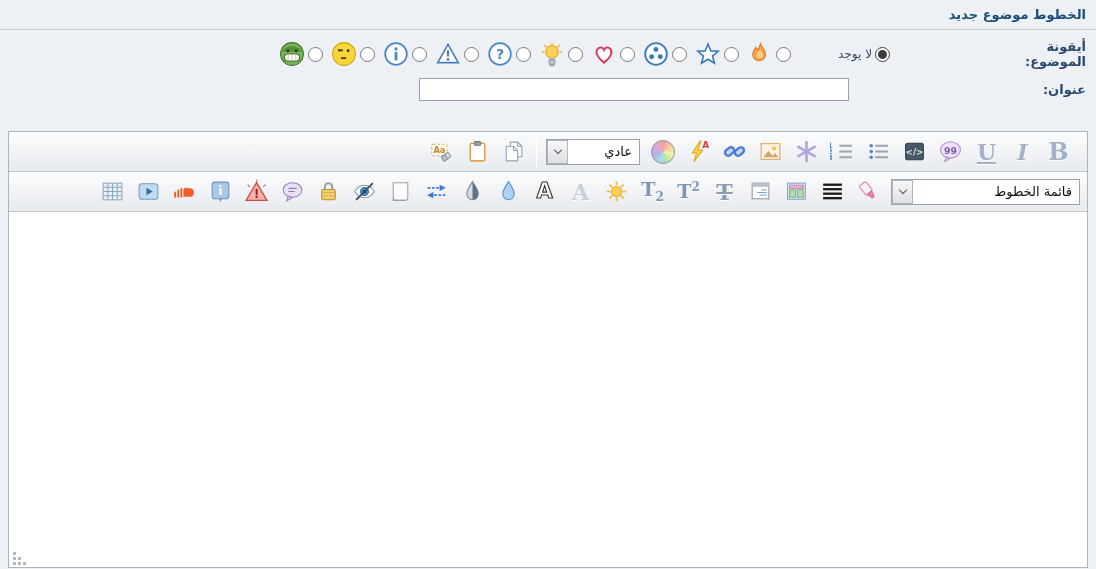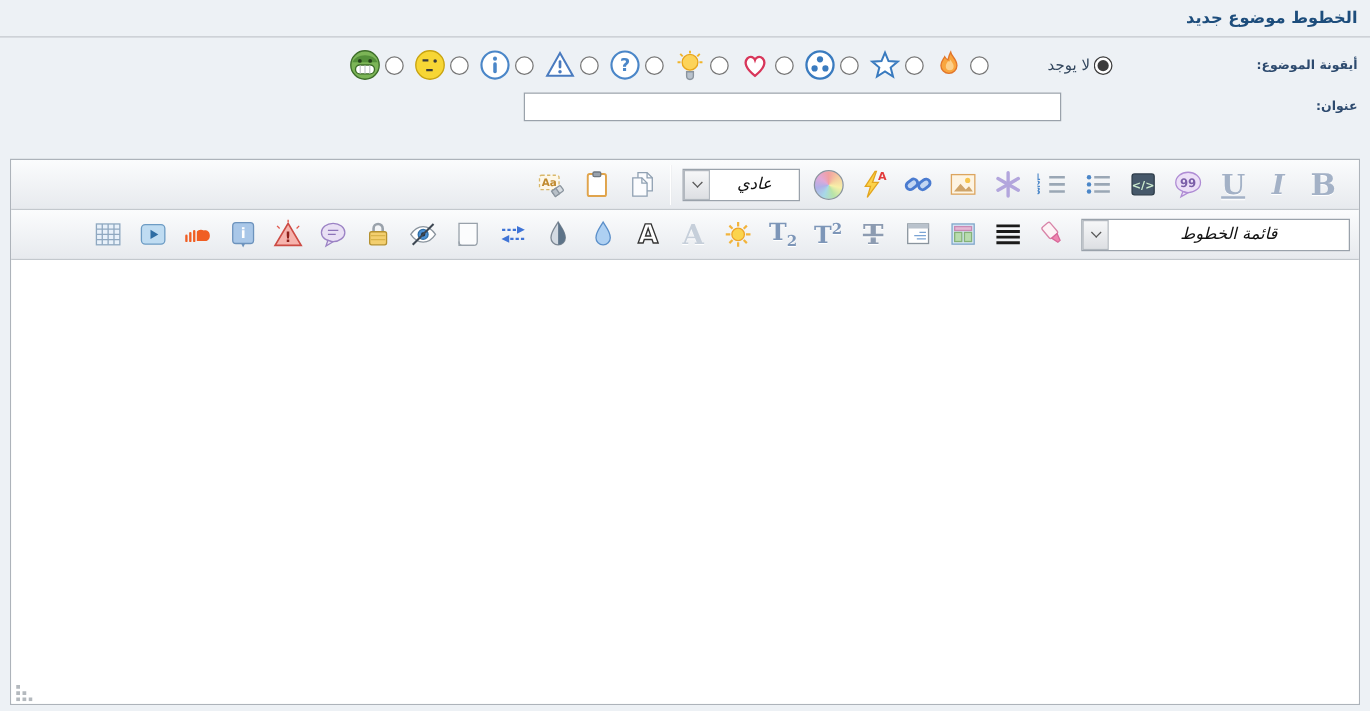--- a/index.html
+++ b/index.html
@@ -12,21 +12,21 @@
     width:1096px;height:569px;overflow:hidden;direction:rtl;
     background:var(--page-bg);
     font-family:"DejaVu Sans","Liberation Sans",sans-serif;
   }
   
   .header{height:30px;border-bottom:1px solid var(--border);display:flex;align-items:center;}
   .header .title{padding-right:10px;font-weight:bold;font-size:13px;color:var(--header-text);}
   
   .form-row{display:flex;align-items:center;}
   .label-cell{width:108px;flex:none;text-align:right;padding-right:10px;
-    font-weight:bold;font-size:10px;color:var(--label-text);}
+    font-weight:bold;font-size:13px;color:var(--label-text);}
   .field-cell{flex:1;display:flex;align-items:center;}
   .icon-row{padding:9px 0 4px;}
   .title-row{padding:5px 0 12px;gap:26px;}
   .radio-group{display:flex;align-items:center;gap:8px;margin-right:98px;}
   .opt{display:flex;align-items:center;gap:3px;cursor:pointer;}
   .opt input[type=radio]{width:15px;height:15px;margin:0;accent-color:#3c3c3c;}
   .opticon{width:26px;height:26px;display:flex;align-items:center;justify-content:center;}
   .optlabel{font-size:12px;color:#33475e;padding-left:2px;margin-left:37px;}
   .title-input{width:430px;height:23px;margin-right:113px;border:1px solid #9aa2ab;background:#fff;
     font-size:13px;padding:0 6px;direction:rtl;}
@@ -47,28 +47,28 @@
   .lg.u{text-decoration:underline;}
   .lg.s{text-decoration:line-through;color:#8c9bb1;}
   .lg.tsup,.lg.tsub{color:#7d96b8;font-size:19px;}
   .lg.tsup sup,.lg.tsub sub{font-size:12px;}
   .lg.fa{color:#c6cfda;}
   .lg.oa{color:#fff;-webkit-text-stroke:1.1px #333;font-family:"DejaVu Sans",sans-serif;font-size:21px;}
   .wheel{width:24px;height:24px;border-radius:50%;border:1px solid #8a949e;
     background:conic-gradient(#f2a0a0,#f5cda0,#f7f0a8,#b8e4a8,#a8d8e8,#b0b0e8,#e0a8d8,#f2a0a0);}
   
   .sel{height:26px;border:1px solid #9aa2ab;background:#fff;display:flex;align-items:center;flex:none;cursor:pointer;}
-  .sel .val{flex:1;text-align:center;padding:0 7px;font-size:13px;color:#111;white-space:nowrap;overflow:hidden;font-style:italic;}
+  .sel .val{flex:1;text-align:right;padding:0 7px;font-size:13px;color:#111;white-space:nowrap;overflow:hidden;}
   .sel .btn{width:21px;align-self:stretch;flex:none;margin:0;
     background:linear-gradient(#f6f7f8,#dddfe3);border:1px solid #b2b8bf;
     display:flex;align-items:center;justify-content:center;}
   .sel .chev{width:6px;height:6px;border-left:1.5px solid #555;border-bottom:1.5px solid #555;
     transform:rotate(-45deg);margin-top:-3px;}
   .style-select{width:94px;}
-  .font-select{width:215px;}
+  .font-select{width:189px;}
   
   .content{position:relative;height:355px;background:var(--content-bg);cursor:text;}
   .grip{position:absolute;left:3px;bottom:3px;width:14px;height:14px;cursor:nwse-resize;display:block;}
   svg text{font-family:"DejaVu Sans","Liberation Sans",sans-serif;}
 </style>
 </head>
 <body>
 
 <div class="header">
   <span class="title">الخطوط موضوع جديد</span>

